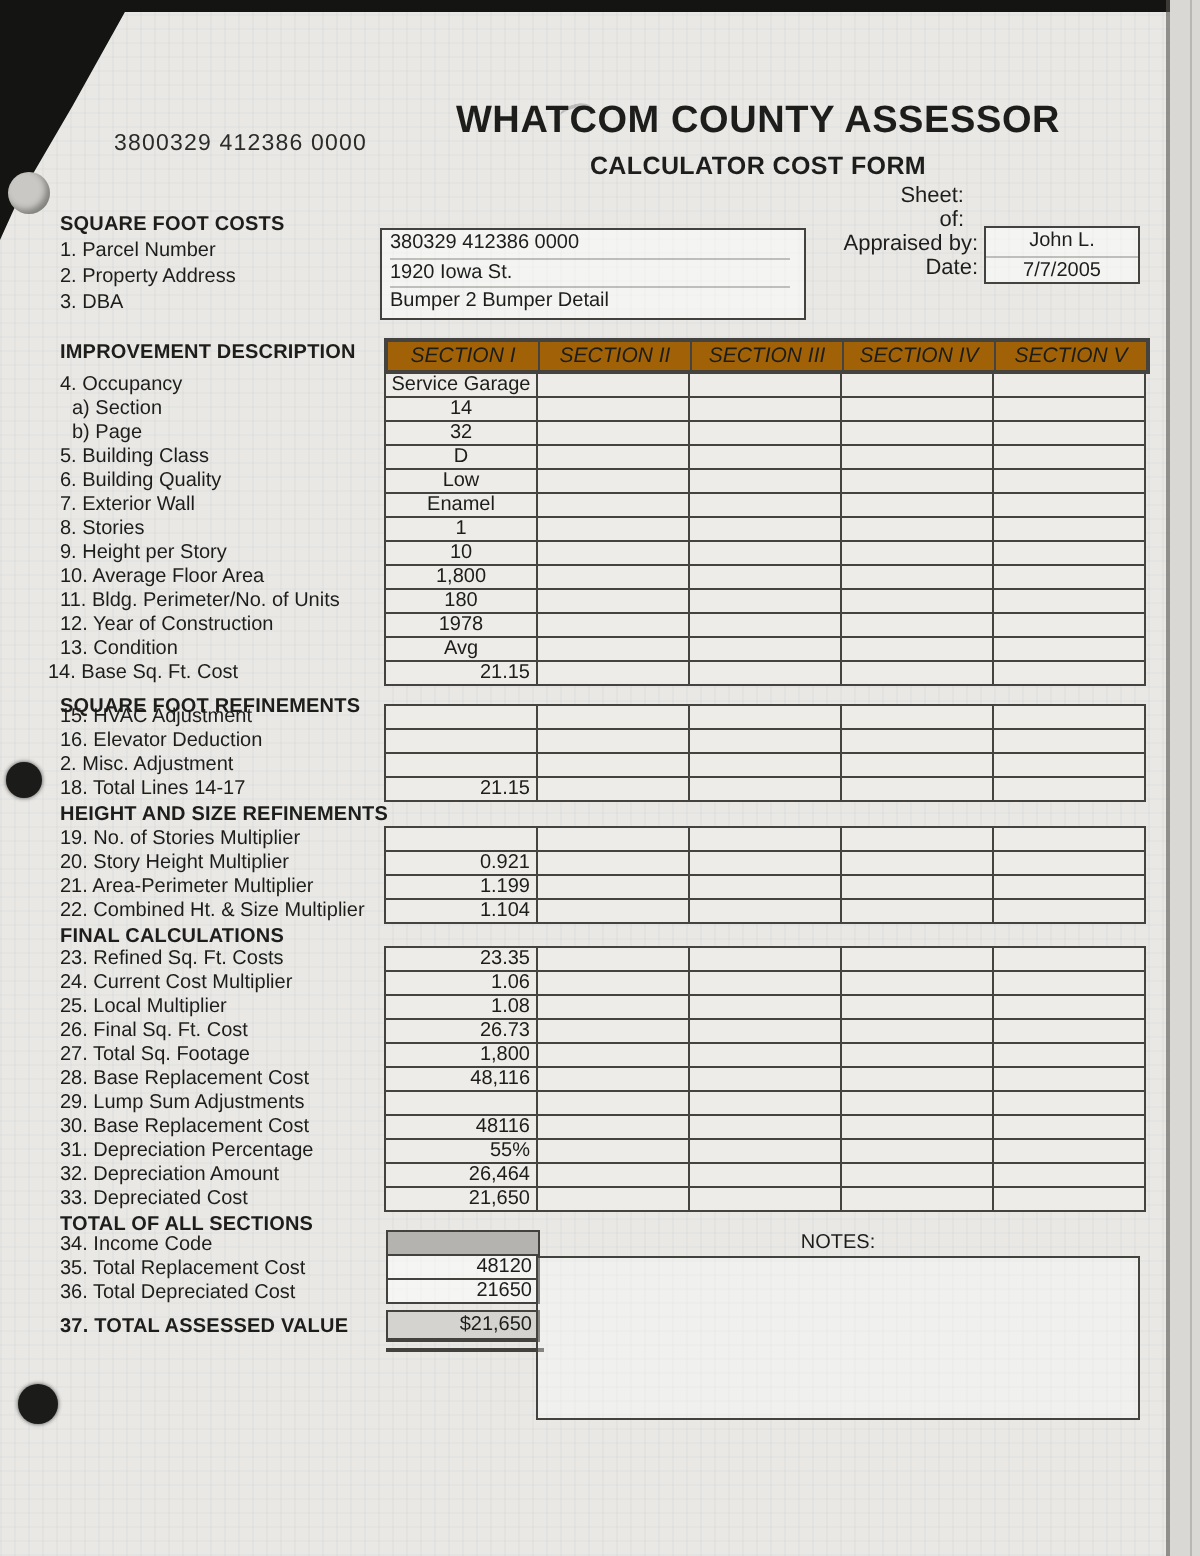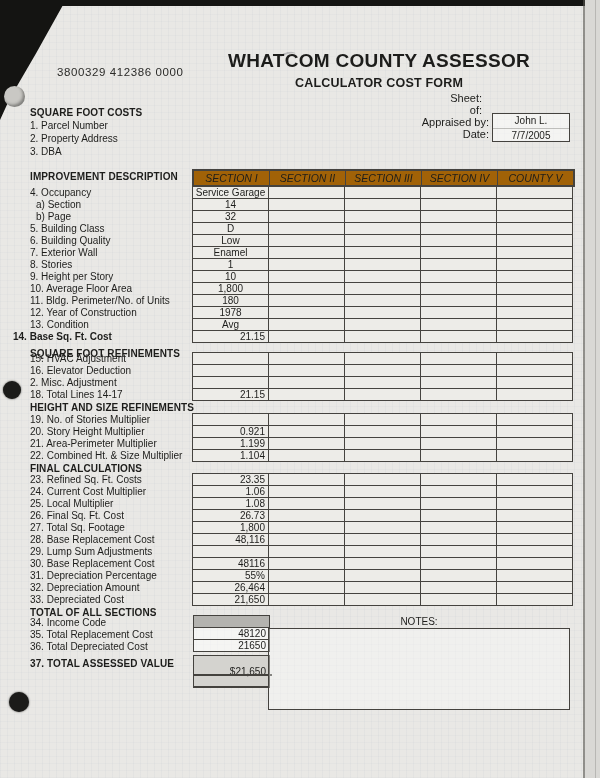--- a/index.html
+++ b/index.html
@@ -49,21 +49,21 @@
   .gcell{background:#edece8;overflow:hidden;font-size:10px;line-height:11px;display:flex;align-items:center;justify-content:center;}
   .gcell.right{justify-content:flex-end;padding-right:3px;text-align:right;}
   .gcell.hdr{font-style:italic;font-weight:500;font-size:10.5px;background:#a16207;}
   #section-header-row{border-width:2px;}
 
   
   .tbox{position:absolute;border:1.5px solid #44423e;font-size:10px;display:flex;align-items:center;justify-content:flex-end;padding-right:3px;box-sizing:border-box;}
   #income-box{left:193px;top:615px;width:77px;height:13px;background:#b4b3af;}
   #trc-box{left:193px;top:627px;width:77px;height:13px;background:rgba(255,255,255,.55);}
   #tdc-box{left:193px;top:639px;width:77px;height:13px;background:rgba(255,255,255,.55);}
-  #assessed-box{left:193px;top:655px;width:77px;height:33px;background:#d4d3cf;border-width:1.5px 1.5px 2px 1.5px;}
+  #assessed-box{left:193px;top:655px;width:77px;height:16px;background:#d4d3cf;border-width:1.5px 1.5px 2px 1.5px;}
   #assessed-underline{left:193px;top:674px;width:79px;height:1.5px;background:#44423e;}
 
   #notes-label{left:268px;top:616px;width:302px;text-align:center;font-size:10px;}
   #notes-box{left:268px;top:628px;width:300px;height:80px;border:1.5px solid #44423e;background:rgba(255,255,255,.35);}
 
   .flabel{position:absolute;font-size:10px;line-height:11px;white-space:nowrap;}
   .flabel.heading{font-weight:bold;letter-spacing:.1px;}
 </style>
 </head>
 <body>
@@ -81,20 +81,25 @@
   <div class="abs" id="smudge"></div>
 
   <div class="txt" id="stamp">3800329 412386 0000</div>
   <div class="txt" id="main-title">WHATCOM COUNTY ASSESSOR</div>
   <div class="txt" id="sub-title">CALCULATOR COST FORM</div>
   <div class="txt" id="sheet-label">Sheet:</div>
   <div class="txt" id="of-label">of:</div>
   <div class="txt" id="appraised-label">Appraised by:</div>
   <div class="txt" id="date-label">Date:</div>
 
+  <div class="box" id="parcel-box">
+    <div class="pline pl0">380329 412386 0000</div>
+    <div class="pline pl1">1920 Iowa St.</div>
+    <div class="pline pl2">Bumper 2 Bumper Detail</div>
+  </div>
 
   <div class="box" id="appraised-box">
     <div class="aline al0">John L.</div>
     <div class="aline al1">7/7/2005</div>
   </div>
 
   <div id="form-labels">
       <div class="flabel heading" style="left: 30px; top: 107px;">SQUARE FOOT COSTS</div>
       <div class="flabel item" style="left: 30px; top: 120px;">1. Parcel Number</div>
       <div class="flabel item" style="left: 30px; top: 133px;">2. Property Address</div>
@@ -105,21 +110,21 @@
       <div class="flabel sub" style="left: 36px; top: 211px;">b) Page</div>
       <div class="flabel item" style="left: 30px; top: 223px;">5. Building Class</div>
       <div class="flabel item" style="left: 30px; top: 235px;">6. Building Quality</div>
       <div class="flabel item" style="left: 30px; top: 247px;">7. Exterior Wall</div>
       <div class="flabel item" style="left: 30px; top: 259px;">8. Stories</div>
       <div class="flabel item" style="left: 30px; top: 271px;">9. Height per Story</div>
       <div class="flabel item" style="left: 30px; top: 283px;">10. Average Floor Area</div>
       <div class="flabel item" style="left: 30px; top: 295px;">11. Bldg. Perimeter/No. of Units</div>
       <div class="flabel item" style="left: 30px; top: 307px;">12. Year of Construction</div>
       <div class="flabel item" style="left: 30px; top: 319px;">13. Condition</div>
-      <div class="flabel item" style="left: 13px; top: 331px; font-weight: bold;">14. Base Sq. Ft. Cost</div>
+      <div class="flabel item" style="left: 24px; top: 331px;">14. Base Sq. Ft. Cost</div>
       <div class="flabel heading" style="left: 30px; top: 348px; text-align: center;">SQUARE FOOT REFINEMENTS</div>
       <div class="flabel item" style="left: 30px; top: 353px;">15. HVAC Adjustment</div>
       <div class="flabel item" style="left: 30px; top: 365px;">16. Elevator Deduction</div>
       <div class="flabel item" style="left: 30px; top: 377px;">2. Misc. Adjustment</div>
       <div class="flabel item" style="left: 30px; top: 389px;">18. Total Lines 14-17</div>
       <div class="flabel heading" style="left: 30px; top: 402px;">HEIGHT AND SIZE REFINEMENTS</div>
       <div class="flabel item" style="left: 30px; top: 414px;">19. No. of Stories Multiplier</div>
       <div class="flabel item" style="left: 30px; top: 426px;">20. Story Height Multiplier</div>
       <div class="flabel item" style="left: 30px; top: 438px;">21. Area-Perimeter Multiplier</div>
       <div class="flabel item" style="left: 30px; top: 450px;">22. Combined Ht. &amp; Size Multiplier</div>
@@ -141,21 +146,21 @@
       <div class="flabel item" style="left: 30px; top: 641px;">36. Total Depreciated Cost</div>
       <div class="flabel heading" style="left: 30px; top: 658px;">37. TOTAL ASSESSED VALUE</div>
     </div>
 
   <div id="grid">
       <div class="gblock" id="section-header-row" style="left: 192px; top: 169px; grid-template-columns: repeat(5, 75px); grid-auto-rows: 14px;">
         <div class="gcell hdr">SECTION I</div>
         <div class="gcell hdr">SECTION II</div>
         <div class="gcell hdr">SECTION III</div>
         <div class="gcell hdr">SECTION IV</div>
-        <div class="gcell hdr">COUNTY V</div>
+        <div class="gcell hdr">SECTION V</div>
       </div>
       <div class="gblock" style="left: 192px; top: 186px; grid-template-columns: repeat(5, 75px); grid-auto-rows: 11px;">
         <div class="gcell">Service Garage</div>
         <div class="gcell"></div>
         <div class="gcell"></div>
         <div class="gcell"></div>
         <div class="gcell"></div>
         <div class="gcell">14</div>
         <div class="gcell"></div>
         <div class="gcell"></div>

